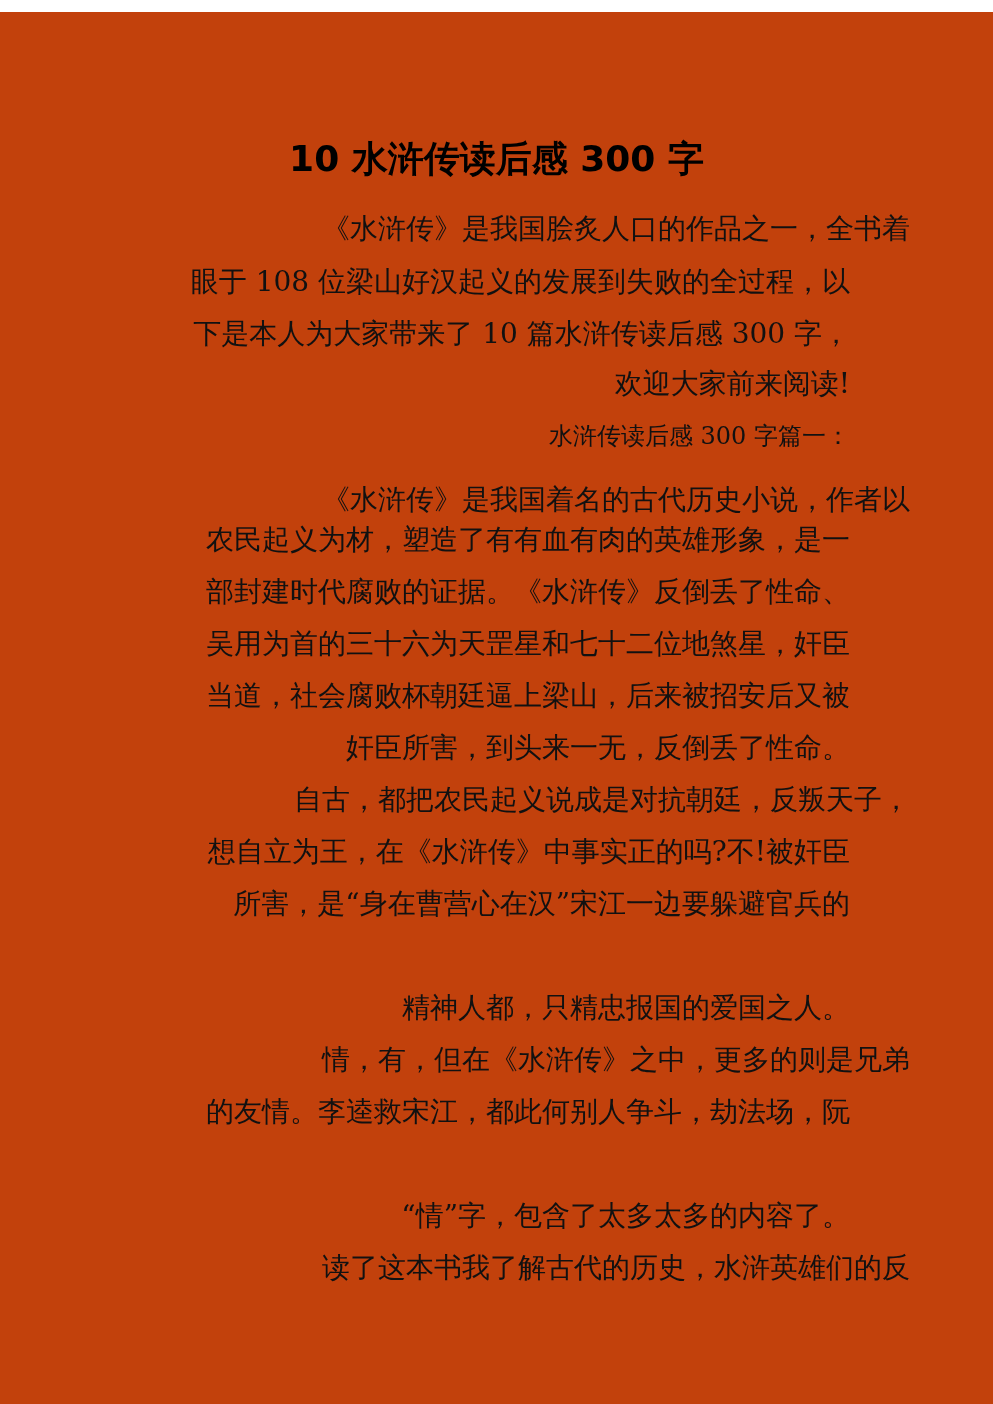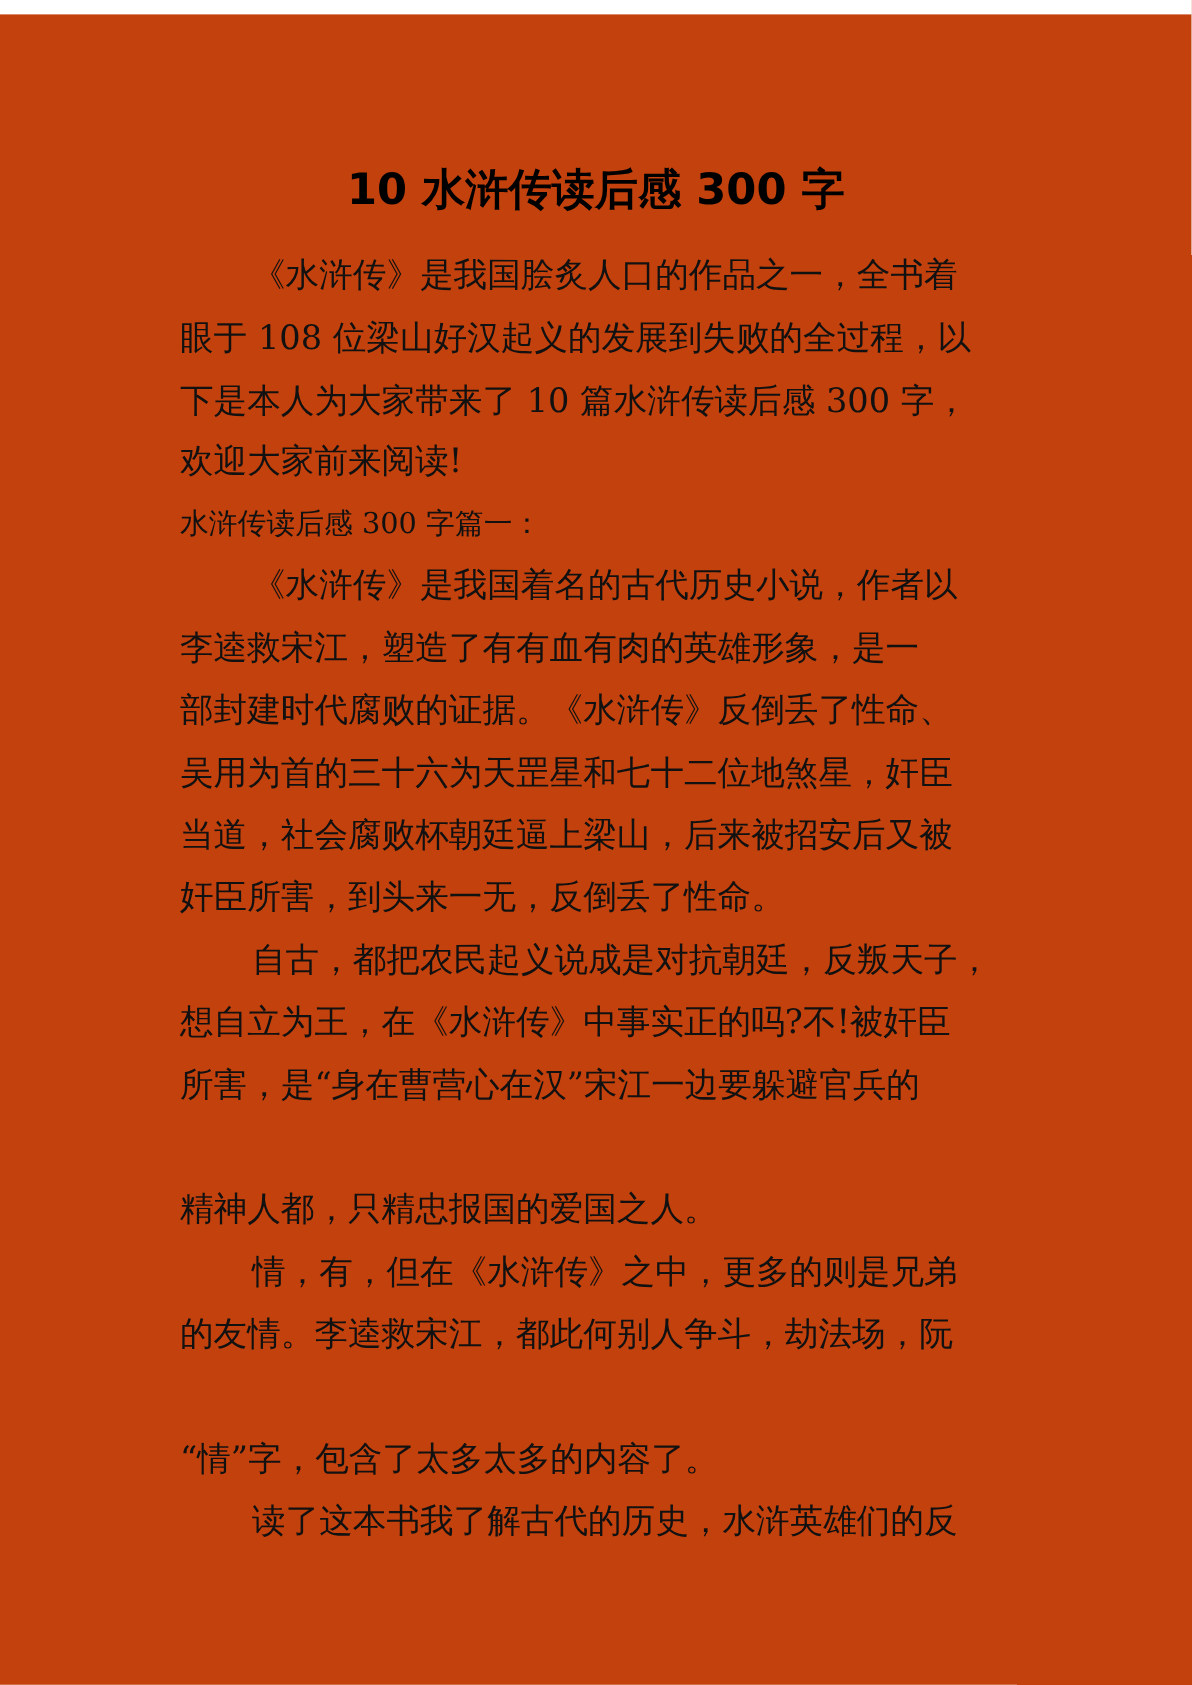--- a/index.html
+++ b/index.html
@@ -38,38 +38,39 @@
     .line {
       position: absolute;
       left: 150px;
       width: 700px;
       font-family: "DejaVu Serif", "Liberation Serif", serif;
       font-size: 28px;
       line-height: 40px;
       height: 40px;
       white-space: nowrap;
       color: #111111;
+      text-align: right;
     }
     .line.indent { left: 210px; }
     .line.heading { font-size: 24px; }
   </style>
 </head>
 <body>
 
 <div class="page">
   <div class="title">10 水浒传读后感 300 字</div>
 
   <div class="line indent" style="top:197px">《水浒传》是我国脍炙人口的作品之一，全书着</div>
   <div class="line" style="top:250px">眼于 108 位梁山好汉起义的发展到失败的全过程，以</div>
   <div class="line" style="top:302px">下是本人为大家带来了 10 篇水浒传读后感 300 字，</div>
   <div class="line" style="top:352px">欢迎大家前来阅读!</div>
   <div class="line heading" style="top:404px">水浒传读后感 300 字篇一：</div>
 
-  <div class="line indent" style="top:456px">《水浒传》是我国着名的古代历史小说，作者以</div>
-  <div class="line" style="top:508px">李逵救宋江，塑造了有有血有肉的英雄形象，是一</div>
+  <div class="line indent" style="top:468px">《水浒传》是我国着名的古代历史小说，作者以</div>
+  <div class="line" style="top:508px">农民起义为材，塑造了有有血有肉的英雄形象，是一</div>
   <div class="line" style="top:560px">部封建时代腐败的证据。《水浒传》反倒丢了性命、</div>
   <div class="line" style="top:612px">吴用为首的三十六为天罡星和七十二位地煞星，奸臣</div>
   <div class="line" style="top:664px">当道，社会腐败杯朝廷逼上梁山，后来被招安后又被</div>
   <div class="line" style="top:716px">奸臣所害，到头来一无，反倒丢了性命。</div>
 
   <div class="line indent" style="top:768px">自古，都把农民起义说成是对抗朝廷，反叛天子，</div>
   <div class="line" style="top:820px">想自立为王，在《水浒传》中事实正的吗?不!被奸臣</div>
   <div class="line" style="top:872px">所害，是“身在曹营心在汉”宋江一边要躲避官兵的</div>
   <div class="line" style="top:976px">精神人都，只精忠报国的爱国之人。</div>
 

